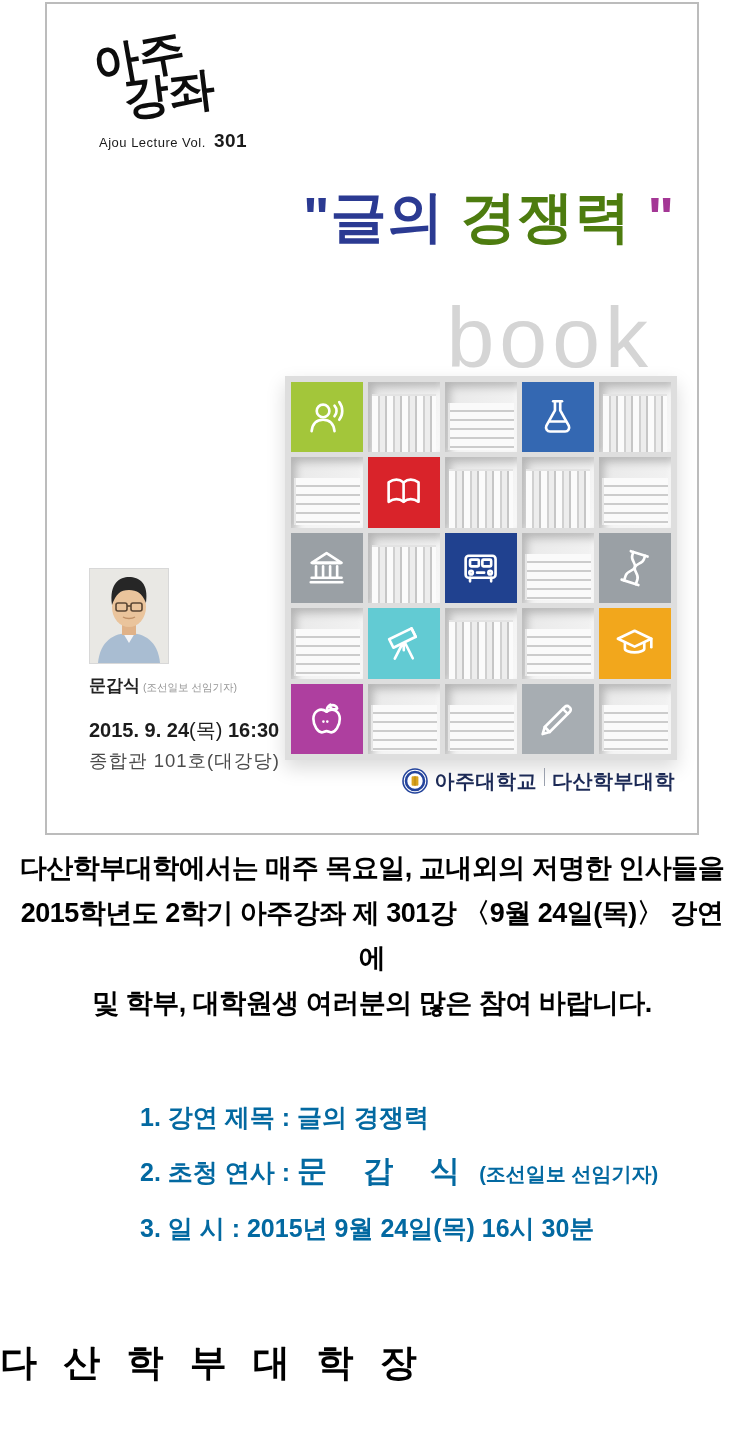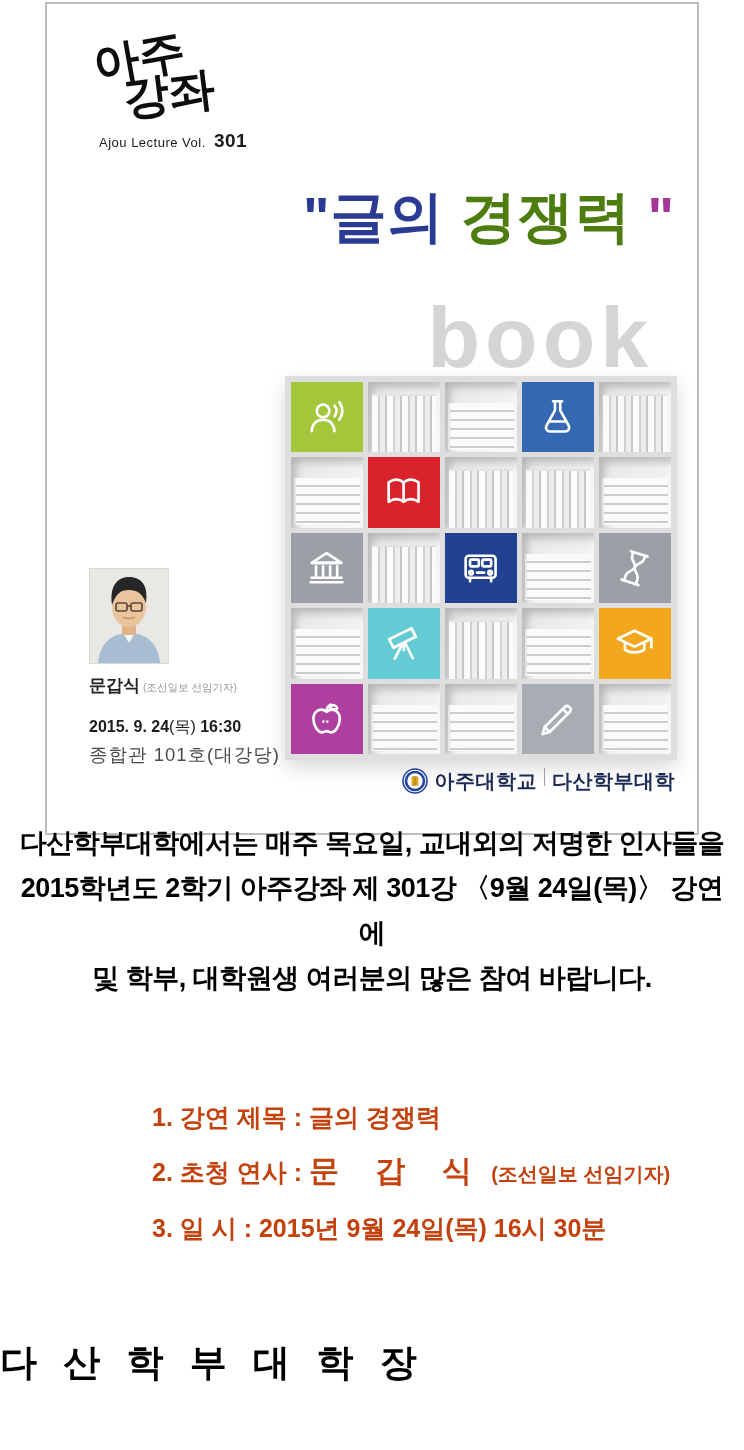--- a/index.html
+++ b/index.html
@@ -23,21 +23,21 @@
   .call-line.l1 { transform: rotate(-10deg); }
   .call-line.l2 { margin-left: 30px; margin-top: -6px; transform: rotate(-7deg); }
   .logo-sub { position: absolute; left: 52px; top: 126px; font-size: 13px; color: #1a1a1a; letter-spacing: 0.5px; }
   .logo-sub .vol { font-size: 19px; margin-left: 4px; font-weight: 600; }
 
   
   .title { position: absolute; right: 22px; top: 176px; font-size: 56px; font-weight: 700; white-space: nowrap; letter-spacing: 1px; }
   .title .t-purple { margin-left: 16px; }
 
   
-  .book-word { position: absolute; right: 44px; top: 290px; font-size: 86px; font-weight: 700; letter-spacing: 5px; line-height: 1; }
+  .book-word { position: absolute; right: 44px; top: 290px; font-size: 86px; font-weight: 400; letter-spacing: 5px; line-height: 1; }
 
   
   .shelf {
     position: absolute; left: 238px; top: 372px;
     width: 392px; height: 384px; box-sizing: border-box;
     display: grid; grid-template-columns: repeat(5, 1fr); grid-template-rows: repeat(5, 1fr);
     gap: 5px; padding: 6px; background: #dedede;
     box-shadow: 0 8px 18px rgba(0,0,0,.15);
   }
   .cell {
@@ -59,38 +59,38 @@
     height: 66%; margin-bottom: 4%;
     background: repeating-linear-gradient(180deg, #fafafa 0 7px, #cccccc 7px 9px);
     border-left: 2px solid #e6e6e6;
   }
 
   
   .speaker { position: absolute; left: 42px; top: 564px; width: 210px; }
   .photo { width: 78px; height: 94px; border: 1px solid #d8d8d8; background: #eceae6; }
   .speaker-name { margin-top: 10px; font-size: 17px; font-weight: 700; color: #222; white-space: nowrap; }
   .affil { font-size: 10.5px; font-weight: 400; color: #979797; margin-left: 3px; }
-  .datetime { margin-top: 20px; font-size: 16px; color: #1c1c1c; font-weight: 700; white-space: nowrap; }
+  .datetime { margin-top: 20px; font-size: 20px; color: #1c1c1c; font-weight: 700; white-space: nowrap; }
   .datetime .day { font-weight: 400; }
   .venue { margin-top: 4px; font-size: 18.5px; color: #4a4a4a; letter-spacing: 1px; white-space: nowrap; }
 
   
   .univ-row { position: absolute; right: 22px; top: 764px; display: flex; align-items: flex-start; gap: 7px; }
   .univ-name, .college-name { font-size: 20px; font-weight: 800; color: #1c2a56; letter-spacing: 0.5px; white-space: nowrap; }
   .univ-div { width: 1px; height: 18px; background: #9aa0ad; }
 
   
   .announcement {
-    position: absolute; top: 821px; left: 8px; right: 8px;
+    position: absolute; top: 846px; left: 8px; right: 8px;
     text-align: center; font-size: 27px; font-weight: 600;
     line-height: 45px; letter-spacing: -0.5px; color: #000;
   }
 
   
-  .details { position: absolute; top: 1102px; left: 152px; font-size: 25px; font-weight: 600; color: #c2410c; }
+  .details { position: absolute; top: 1102px; left: 140px; font-size: 25px; font-weight: 600; color: #0369a1; }
   .detail-item { margin-bottom: 24px; line-height: 30px; white-space: nowrap; }
   .d-value-bold { font-weight: 800; }
   .d-name { font-size: 30px; letter-spacing: 14px; font-weight: 600; }
   .d-note { font-size: 20px; }
 
   
   .signature {
     position: absolute; top: 1338px; left: 0; right: 0;
     text-align: left; font-size: 37px; font-weight: 700;
     letter-spacing: 8px; color: #000; white-space: nowrap;

